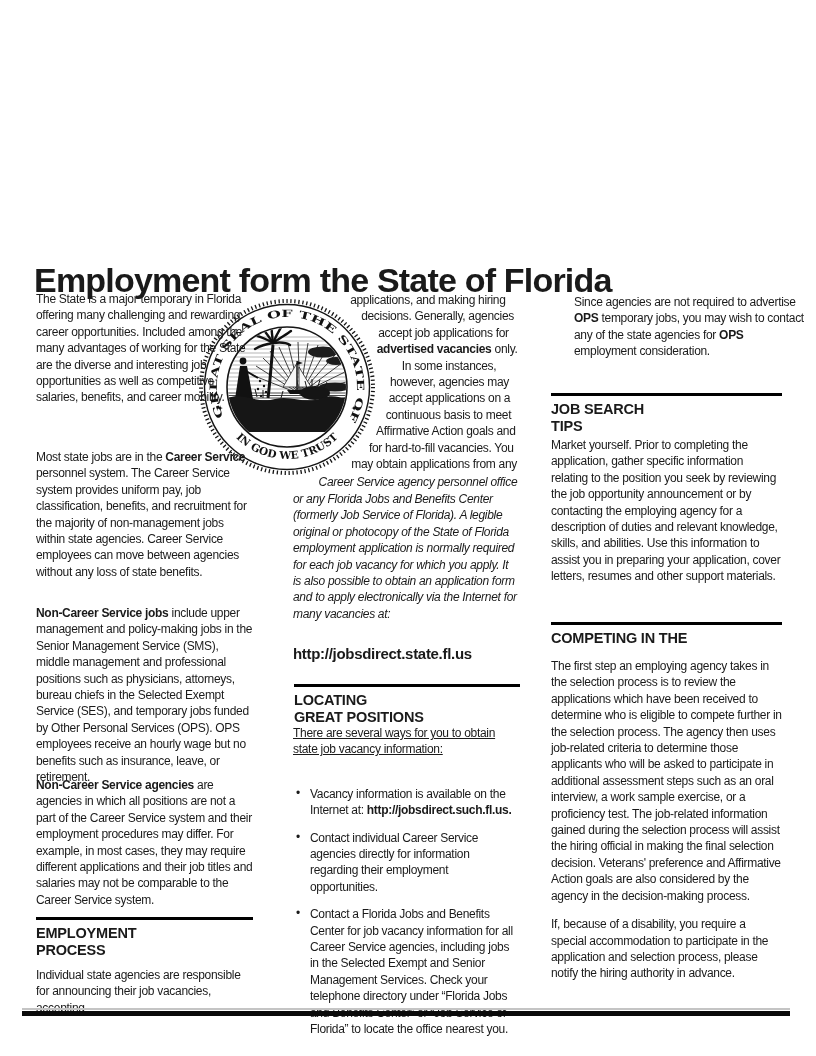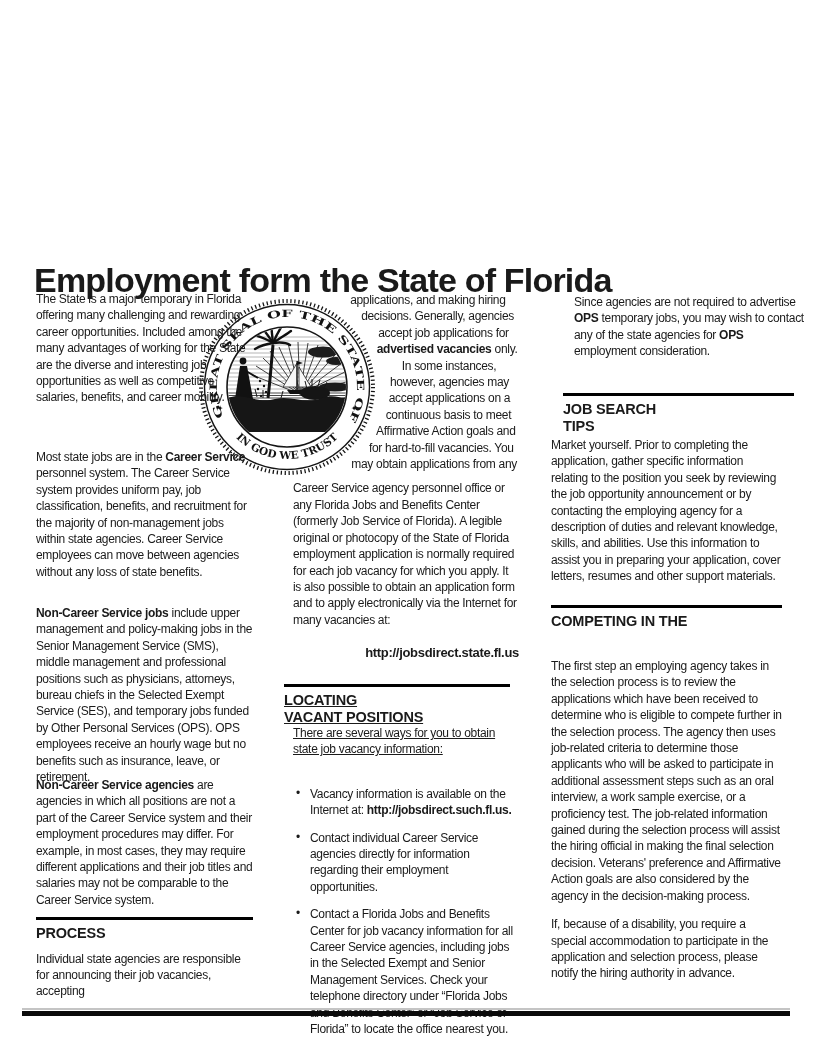--- a/index.html
+++ b/index.html
@@ -6,27 +6,27 @@
   body{
     width:816px;height:1056px;position:relative;background:#ffffff;
     font-family:"Liberation Sans",sans-serif;color:#1a1a1a;overflow:hidden;
   }
   .abs{position:absolute;}
   .body-text{font-size:12px;line-height:16.4px;letter-spacing:-0.3px;text-align:left;}
   .b{font-weight:bold;}
   .page-title{font-size:34px;font-weight:bold;letter-spacing:-0.8px;line-height:40px;white-space:nowrap;}
   .colw1{width:217px;} .colw2{width:226px;} .colw3{width:231px;}
   .sec-head{border-top:3px solid #000;padding-top:5px;font-size:14.5px;font-weight:bold;line-height:16.5px;letter-spacing:-0.2px;}
-  .url-line{font-size:13px;font-weight:bold;text-align:right;letter-spacing:-0.3px;}
+  .url-line{font-size:15px;font-weight:bold;text-align:left;letter-spacing:-0.3px;}
   .intro{margin:0 0 28px 0;text-decoration:underline;}
   .bullet{position:relative;padding-left:17px;margin:0 0 11px 0;}
   .bullet .dot{position:absolute;left:3px;top:-1px;}
   .seal-float{float:left;width:88px;height:190px;shape-outside:circle(93px at -6px 95px);}
   .center-wrap{text-align:center;}
-  .pB{margin-top:8px;}
+  .pB{margin-top:2px;font-style:italic;}
   .p-follow{margin-top:12px;}
   .rule-gray{position:absolute;left:22px;top:1008px;width:768px;height:2px;background:#c4c4c4;}
   .rule-black{position:absolute;left:22px;top:1011px;width:768px;height:5px;background:#0a0a0a;}
   .seal-box{position:absolute;left:197px;top:297px;width:180px;height:180px;}
   p{margin:0;}
 </style>
 </head>
 <body>
 
 <h1 class="abs page-title" style="left:34px;top:237px;">Employment form the State of Florida</h1>
@@ -105,35 +105,36 @@
 <p class="abs body-text colw1" style="left:36px;top:291px;">The State is a major temporary in Florida offering many challenging and rewarding career opportunities. Included among the many advantages of working for the State are the diverse and interesting job opportunities as well as competitive salaries, benefits, and career mobility.</p>
 
 <p class="abs body-text colw1" style="left:36px;top:449px;"><span>Most state jobs are in the </span><span class="b">Career Service</span><span> personnel system. The Career Service system provides uniform pay, job classification, benefits, and recruitment for the majority of non-management jobs within state agencies. Career Service employees can move between agencies without any loss of state benefits.</span></p>
 
 <p class="abs body-text colw1" style="left:36px;top:605px;"><span class="b">Non-Career Service jobs</span><span> include upper management and policy-making jobs in the Senior Management Service (SMS), middle management and professional positions such as physicians, attorneys, bureau chiefs in the Selected Exempt Service (SES), and temporary jobs funded by Other Personal Services (OPS). OPS employees receive an hourly wage but no benefits such as insurance, leave, or retirement.</span></p>
 
 <p class="abs body-text colw1" style="left:36px;top:777px;"><span class="b">Non-Career Service agencies</span><span> are agencies in which all positions are not a part of the Career Service system and their employment procedures may differ. For example, in most cases, they may require different applications and their job titles and salaries may not be comparable to the Career Service system.</span></p>
 
 <div class="abs colw1" style="left:36px;top:917px;">
   <div class="sec-head">
+    <div>EMPLOYMENT</div>
     <div>PROCESS</div>
   </div>
   <p class="body-text" style="margin-top:9px;">Individual state agencies are responsible for announcing their job vacancies, accepting</p>
 </div>
 
 <div class="abs body-text colw2" style="left:293px;top:292px;">
   <p class="center-wrap"><span class="seal-float"></span><span>applications, and making hiring decisions. Generally, agencies accept job applications for </span><span class="b">advertised vacancies</span><span> only. In some instances, however, agencies may accept applications on a continuous basis to meet Affirmative Action goals and for hard-to-fill vacancies. You may obtain applications from any</span></p>
   <p class="pB">Career Service agency personnel office or any Florida Jobs and Benefits Center (formerly Job Service of Florida). A legible original or photocopy of the State of Florida employment application is normally required for each job vacancy for which you apply. It is also possible to obtain an application form and to apply electronically via the Internet for many vacancies at:</p>
 </div>
 
 <div class="abs url-line colw2" style="left:293px;top:645px;">http://jobsdirect.state.fl.us</div>
 
-<div class="abs sec-head colw2" style="left:284px;top:684px;text-decoration:underline;">
+<div class="abs sec-head colw2" style="left:294px;top:684px;">
   <div>LOCATING</div>
-  <div>VACANT POSITIONS</div>
+  <div>GREAT POSITIONS</div>
 </div>
 
 <div class="abs body-text colw2" style="left:293px;top:725px;">
   <p class="intro">There are several ways for you to obtain state job vacancy information:</p>
 
   <div class="bullet">
     <span class="dot">•</span>
     <span>Vacancy information is available on the Internet at: </span><span class="b">http://jobsdirect.such.fl.us.</span><span></span>
   </div>
 
@@ -143,28 +144,28 @@
   </div>
 
   <div class="bullet">
     <span class="dot">•</span>
     <span>Contact a Florida Jobs and Benefits Center for job vacancy information for all Career Service agencies, including jobs in the Selected Exempt and Senior Management Services. Check your telephone directory under “Florida Jobs and Benefits Center” or “Job Service of Florida” to locate the office nearest you.</span><span class="b"></span><span></span>
   </div>
 </div>
 
 <p class="abs body-text colw3" style="left:551px;top:294px;margin-left:23px;"><span>Since agencies are not required to advertise </span><span class="b">OPS</span><span> temporary jobs, you may wish to contact any of the state agencies for </span><span class="b">OPS</span><span> employment consideration.</span></p>
 
-<div class="abs sec-head colw3" style="left:563px;top:393px;">
+<div class="abs sec-head colw3" style="left:551px;top:393px;">
   <div>JOB SEARCH</div>
   <div>TIPS</div>
 </div>
 
 <p class="abs body-text colw3" style="left:551px;top:437px;">Market yourself. Prior to completing the application, gather specific information relating to the position you seek by reviewing the job opportunity announcement or by contacting the employing agency for a description of duties and relevant knowledge, skills, and abilities. Use this information to assist you in preparing your application, cover letters, resumes and other support materials.</p>
 
-<div class="abs sec-head colw3" style="left:551px;top:605px;">
+<div class="abs sec-head colw3" style="left:551px;top:622px;">
   <div>COMPETING IN THE</div>
 </div>
 
 <div class="abs body-text colw3" style="left:551px;top:658px;">
   <p>The first step an employing agency takes in the selection process is to review the applications which have been received to determine who is eligible to compete further in the selection process. The agency then uses job-related criteria to determine those applicants who will be asked to participate in additional assessment steps such as an oral interview, a work sample exercise, or a proficiency test. The job-related information gained during the selection process will assist the hiring official in making the final selection decision. Veterans' preference and Affirmative Action goals are also considered by the agency in the decision-making process.</p>
   <p class="p-follow">If, because of a disability, you require a special accommodation to participate in the application and selection process, please notify the hiring authority in advance.</p>
 </div>
 
 <div class="rule-gray"></div>
 <div class="rule-black"></div>

